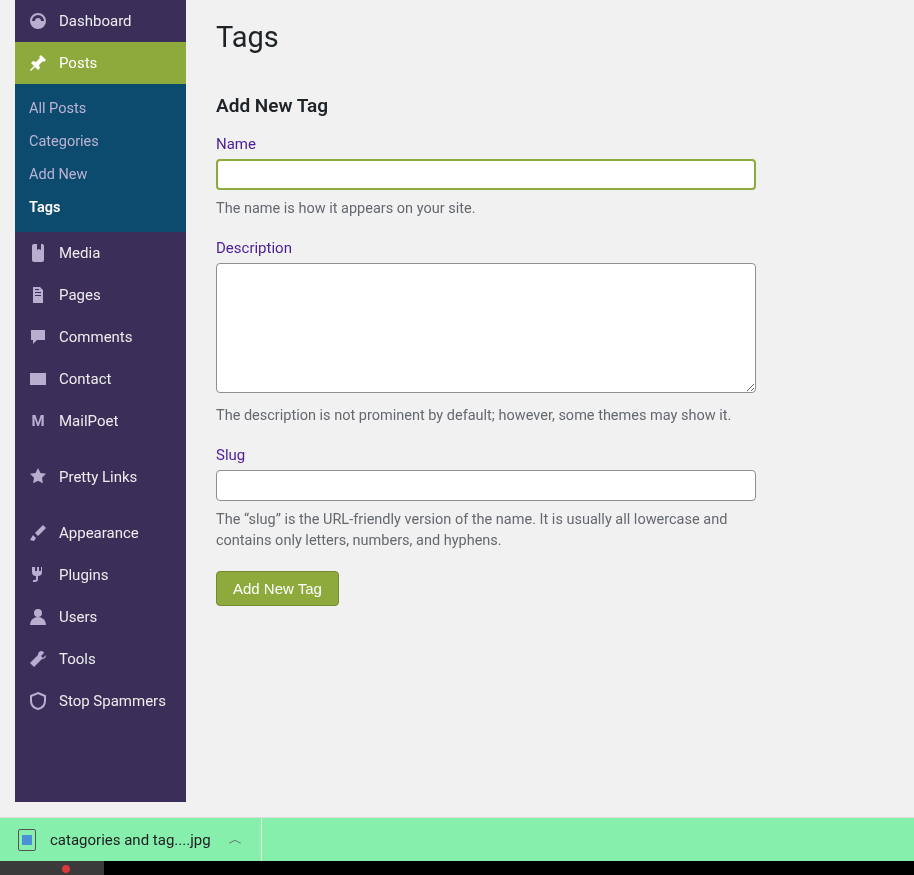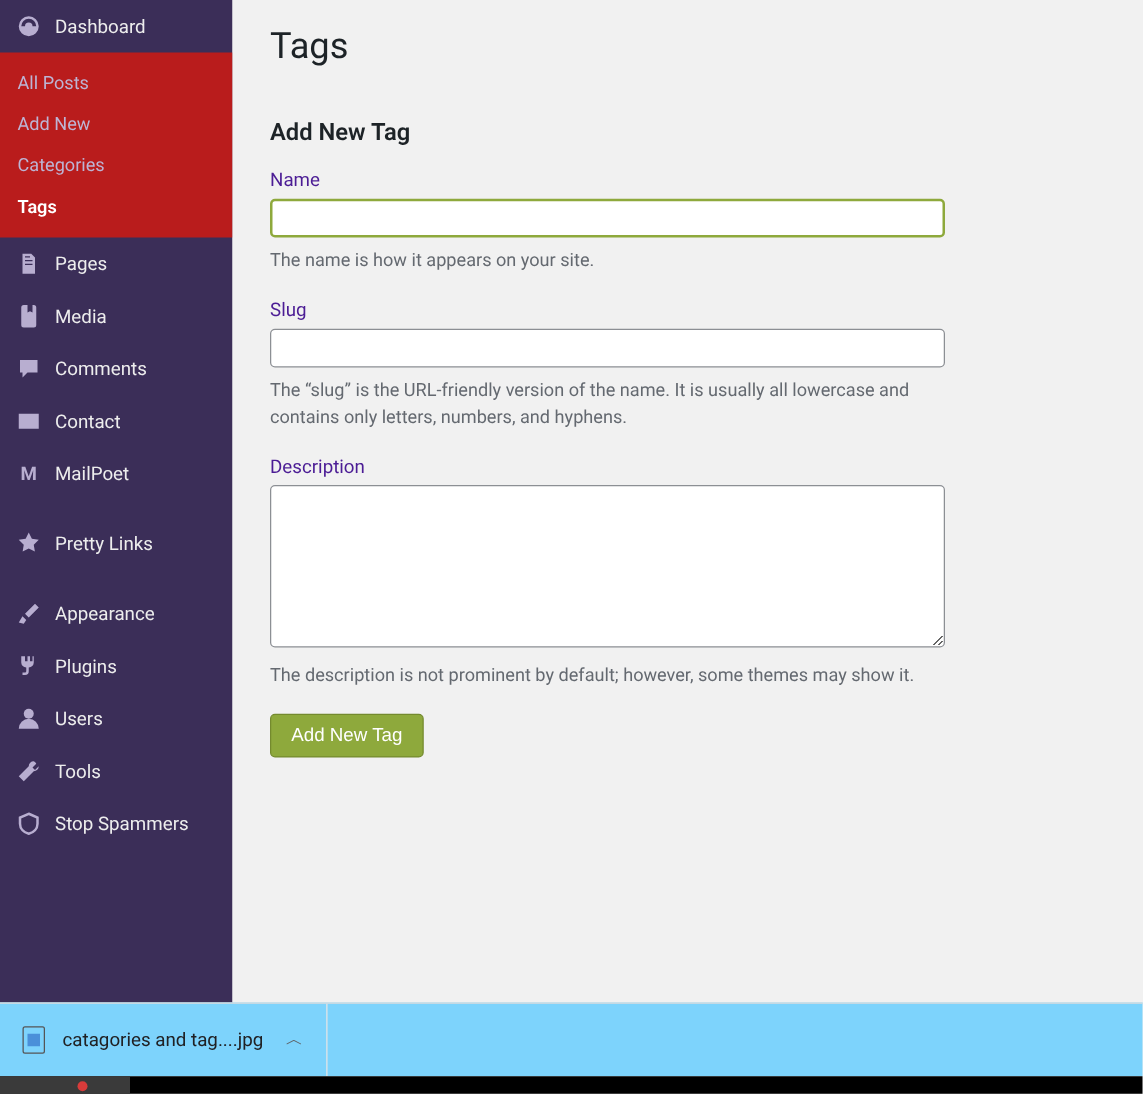--- a/index.html
+++ b/index.html
@@ -6,21 +6,21 @@
   body {
     font-family: -apple-system, BlinkMacSystemFont, "Segoe UI", Roboto, sans-serif;
     width: 914px;
     height: 875px;
     overflow: hidden;
     background: #f1f1f1;
     position: relative;
   }
   .sidebar {
     position: absolute;
-    left: 0; top: 0;
+    left: 15px; top: 0;
     width: 186px;
     height: 802px;
     background: #3b2e58;
     color: #eee;
   }
   .menu-item {
     display: flex;
     align-items: center;
     height: 42px;
     padding: 0 12px;
@@ -38,21 +38,21 @@
   .menu-item.current .icon { color:#fff; }
   .menu-item.current::after {
     content:"";
     position:absolute;
     right:-10px; top:50%;
     margin-top:-10px;
     border:10px solid transparent;
     border-right-color:#f1f1f1;
   }
   .submenu {
-    background:#b91c1c;
+    background:#0c4a6e;
     padding: 8px 0;
   }
   .submenu-item {
     padding: 8px 14px;
     font-size: 14.5px;
     color:#bdb4d4;
     cursor:pointer;
   }
   .submenu-item.current {
     color:#fff;
@@ -127,22 +127,22 @@
     position:absolute;
     left:800px;
     top:120px;
     right:0;
   }
 
   .download-bar {
     position:absolute;
     left:0; bottom:14px;
     width:914px;
-    height:59px;
-    background:#7dd3fc;
+    height:44px;
+    background:#86efac;
     border-top:1px solid #dcdcdc;
     display:flex;
     align-items:center;
   }
   .download-item {
     display:flex;
     align-items:center;
     height:100%;
     padding:0 18px;
     border-right:1px solid #e5e5e5;
@@ -182,42 +182,50 @@
 <div class="sidebar">
   <div class="menu-item">
     <span class="icon">
       <svg width="20" height="20" viewBox="0 0 20 20" fill="currentColor">
           <path d="M10 2a8 8 0 00-8 8 8 8 0 0016 0 8 8 0 00-8-8zm0 2a6 6 0 016 6h-3a3 3 0 00-6 0H4a6 6 0 016-6z"></path>
         </svg>
     </span>
     <span>Dashboard</span>
   </div>
 
+  <div class="menu-item current">
+    <span class="icon">
+      <svg width="20" height="20" viewBox="0 0 20 20" fill="currentColor">
+          <path d="M13 2l5 5-2 2-1-1-4 4 1 3-2 2-3-3-4 4-1-1 4-4-3-3 2-2 3 1 4-4-1-1 2-2z"></path>
+        </svg>
+    </span>
+    <span>Posts</span>
+  </div>
   <div class="submenu">
     <div class="submenu-item">All Posts</div>
+    <div class="submenu-item">Categories</div>
     <div class="submenu-item">Add New</div>
-    <div class="submenu-item">Categories</div>
     <div class="submenu-item current">Tags</div>
   </div>
 
   <div class="menu-item">
     <span class="icon">
       <svg width="20" height="20" viewBox="0 0 20 20" fill="currentColor">
+          <path d="M4 3a2 2 0 012-2h3v6l2-1 2 1V1h1a2 2 0 012 2v14a2 2 0 01-2 2H6a2 2 0 01-2-2V3z"></path>
+        </svg>
+    </span>
+    <span>Media</span>
+  </div>
+  <div class="menu-item">
+    <span class="icon">
+      <svg width="20" height="20" viewBox="0 0 20 20" fill="currentColor">
           <path d="M5 2h7l3 3v13H5V2zm2 3h4V4H7v1zm0 3h6V7H7v1zm0 3h6v-1H7v1z"></path>
         </svg>
     </span>
     <span>Pages</span>
-  </div>
-  <div class="menu-item">
-    <span class="icon">
-      <svg width="20" height="20" viewBox="0 0 20 20" fill="currentColor">
-          <path d="M4 3a2 2 0 012-2h3v6l2-1 2 1V1h1a2 2 0 012 2v14a2 2 0 01-2 2H6a2 2 0 01-2-2V3z"></path>
-        </svg>
-    </span>
-    <span>Media</span>
   </div>
   <div class="menu-item">
     <span class="icon">
       <svg width="20" height="20" viewBox="0 0 20 20" fill="currentColor">
           <path d="M3 3h14v10H9l-4 4v-4H3V3z"></path>
         </svg>
     </span>
     <span>Comments</span>
   </div>
   <div class="menu-item">
@@ -290,29 +298,29 @@
 
   <h2 class="form-heading">Add New Tag</h2>
 
   <div class="form-field">
     <label>Name</label>
     <input type="text" class="focused" value="" style="">
     <p class="form-help">The name is how it appears on your site.</p>
   </div>
 
   <div class="form-field">
+    <label>Description</label>
+    <textarea style=""></textarea>
+    <p class="form-help">The description is not prominent by default; however, some themes may show it.</p>
+  </div>
+
+  <div class="form-field">
     <label>Slug</label>
     <input type="text" value="" style="">
     <p class="form-help">The “slug” is the URL-friendly version of the name. It is usually all lowercase and contains only letters, numbers, and hyphens.</p>
-  </div>
-
-  <div class="form-field">
-    <label>Description</label>
-    <textarea style=""></textarea>
-    <p class="form-help">The description is not prominent by default; however, some themes may show it.</p>
   </div>
 
   <button class="submit-btn">Add New Tag</button>
 
   <div class="right-panel">
     
     
   </div>
 </div>
 

